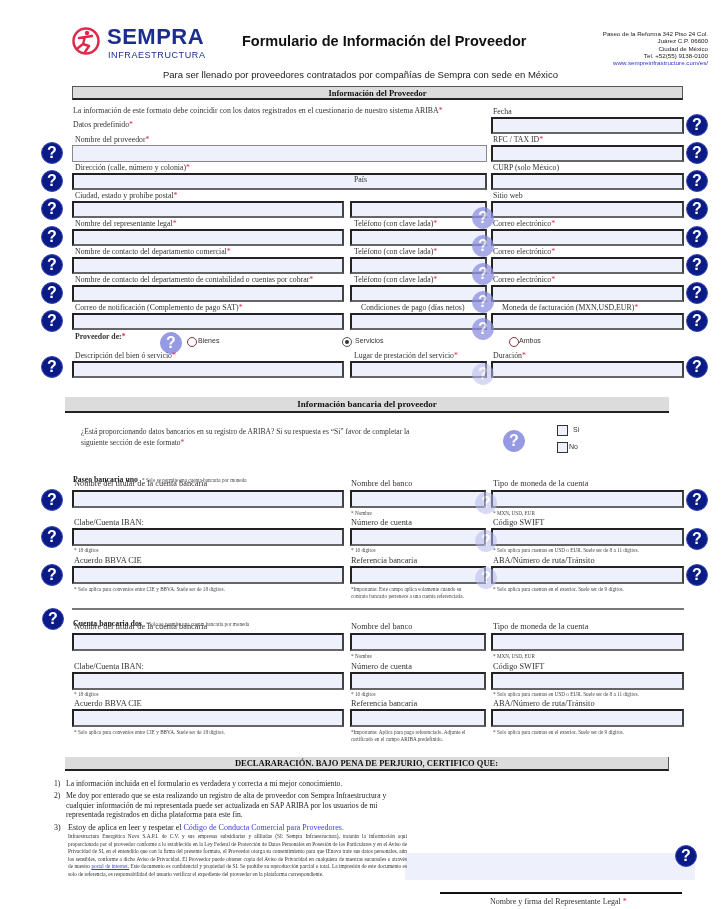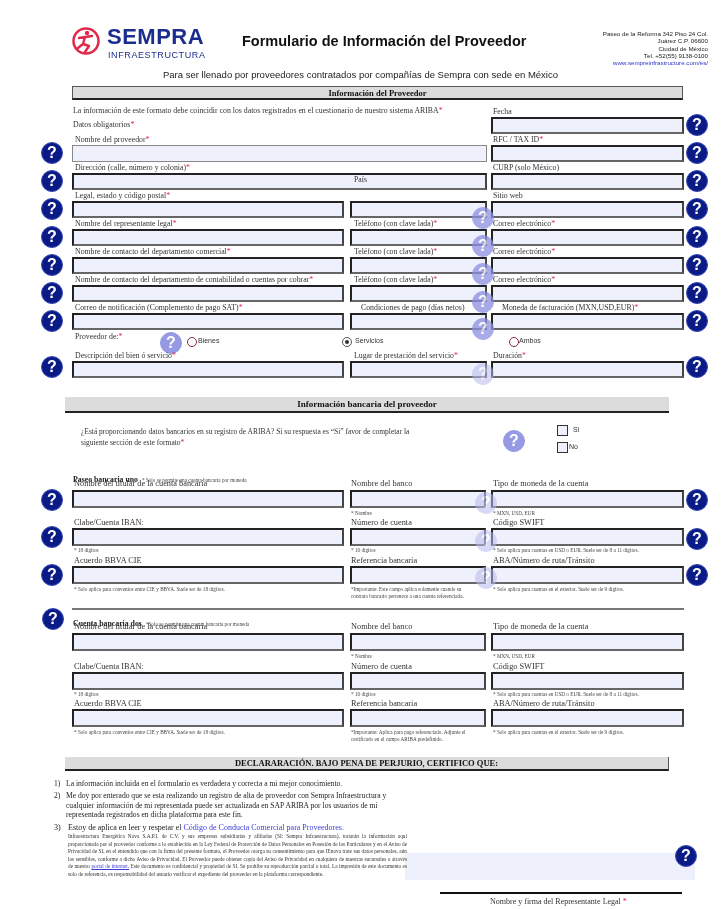--- a/index.html
+++ b/index.html
@@ -62,41 +62,41 @@
   <div>Juárez C.P. 06600</div>
   <div>Ciudad de México</div>
   <div>Tel. +52(55) 9138-0100</div>
   <div class="web">www.sempreinfrastructure.com/es/</div>
 </div>
 <div class="abs subtitle">Para ser llenado por proveedores contratados por compañías de Sempra con sede en México</div>
 
 <div class="abs bar" style="left:72px; top:86px; width:611px; height:14px;">Información del Proveedor</div>
 
 <div class="abs lbl" style="left:73px; top:106px;"><span>La información de este formato debe coincidir con los datos registrados en el cuestionario de nuestro sistema ARIBA</span><span class="req">*</span></div>
-<div class="abs lbl" style="left:73px; top:120px;"><span>Datos obligatorios</span><span class="req">*</span></div>
+<div class="abs lbl" style="left:73px; top:120px;"><span>Datos predefinido</span><span class="req">*</span></div>
 
 <div class="abs lbl" style="left:493px; top:107px;">Fecha</div>
 <div class="abs field" style="left:491px; top:117px; width:193px; height:17px;"></div>
 <div class="abs help" style="left:686px; top:114px;">?</div>
 
 <div class="abs lbl" style="left:75px; top:135px;"><span>Nombre del proveedor</span><span class="req">*</span></div>
 <div class="abs field light" style="left:72px; top:145px; width:415px; height:17px;"></div>
 <div class="abs help" style="left:41px; top:142px;">?</div>
 <div class="abs lbl" style="left:493px; top:135px;"><span>RFC / TAX ID</span><span class="req">*</span></div>
 <div class="abs field" style="left:491px; top:145px; width:193px; height:17px;"></div>
 <div class="abs help" style="left:686px; top:142px;">?</div>
 
 <div class="abs lbl" style="left:75px; top:163px;"><span>Dirección (calle, número y colonia)</span><span class="req">*</span></div>
 <div class="abs field" style="left:72px; top:173px; width:415px; height:17px;"></div>
 <div class="abs help" style="left:41px; top:170px;">?</div>
 <div class="abs lbl" style="left:493px; top:163px;">CURP (solo México)</div>
 <div class="abs field" style="left:491px; top:173px; width:193px; height:17px;"></div>
 <div class="abs help" style="left:686px; top:170px;">?</div>
 
-<div class="abs lbl" style="left:75px; top:191px;"><span>Legal, estado y código postal</span><span class="req">*</span></div>
+<div class="abs lbl" style="left:75px; top:191px;"><span>Ciudad, estado y prohíbe postal</span><span class="req">*</span></div>
 <div class="abs field" style="left:72px; top:201px; width:272px; height:17px;"></div>
 <div class="abs help" style="left:41px; top:198px;">?</div>
 <div class="abs lbl" style="left:354px; top:175px;">País</div>
 <div class="abs field" style="left:350px; top:201px; width:137px; height:17px;"></div>
 <div class="abs lbl" style="left:493px; top:191px;">Sitio web</div>
 <div class="abs field" style="left:491px; top:201px; width:193px; height:17px;"></div>
 <div class="abs help" style="left:686px; top:198px;">?</div>
 <div class="abs help faint" style="left:472px; top:207px;">?</div>
 
 <div class="abs lbl" style="left:75px; top:219px;"><span>Nombre del representante legal</span><span class="req">*</span></div>
@@ -132,21 +132,21 @@
 <div class="abs lbl" style="left:75px; top:303px;"><span>Correo de notificación (Complemento de pago SAT)</span><span class="req">*</span></div>
 <div class="abs field" style="left:72px; top:313px; width:272px; height:17px;"></div>
 <div class="abs help" style="left:41px; top:310px;">?</div>
 <div class="abs lbl" style="left:354px; top:303px;margin-left:7px;">Condiciones de pago (días netos)</div>
 <div class="abs field" style="left:350px; top:313px; width:137px; height:17px;"></div>
 <div class="abs lbl" style="left:493px; top:303px;margin-left:9px;"><span>Moneda de facturación (MXN,USD,EUR)</span><span class="req">*</span></div>
 <div class="abs field" style="left:491px; top:313px; width:193px; height:17px;"></div>
 <div class="abs help" style="left:686px; top:310px;">?</div>
 <div class="abs help faint" style="left:472px; top:318px;">?</div>
 
-<div class="abs lbl" style="left:75px; top:332px;"><span>Proveedor de:</span><span class="req">*</span></div>
+<div class="abs lbl" style="left:75px; top:332px;font-weight:bold;"><span>Proveedor de:</span><span class="req">*</span></div>
 <div class="abs help faint" style="left:160px; top:332px; opacity:0.9;">?</div>
 <div class="abs" style="left:187px; top:337px;">
   <div class="abs radio" style="left:0; top:0;"></div>
   <span class="abs rlabel" style="left:11px; top:0; white-space:nowrap;">Bienes</span>
 </div>
 <div class="abs" style="left:342px; top:337px;">
   <div class="abs radio on" style="left:0; top:0;"></div>
   <span class="abs rlabel" style="left:13px; top:0; white-space:nowrap;">Servicios</span>
 </div>
 <div class="abs" style="left:509px; top:337px;">

